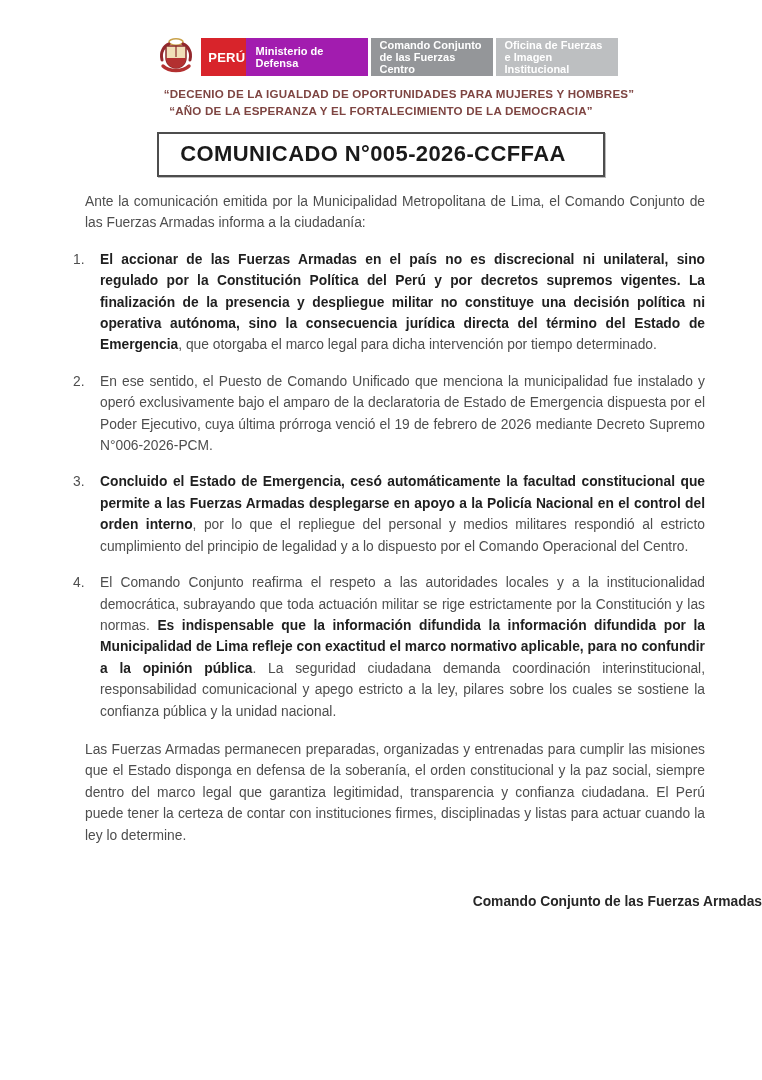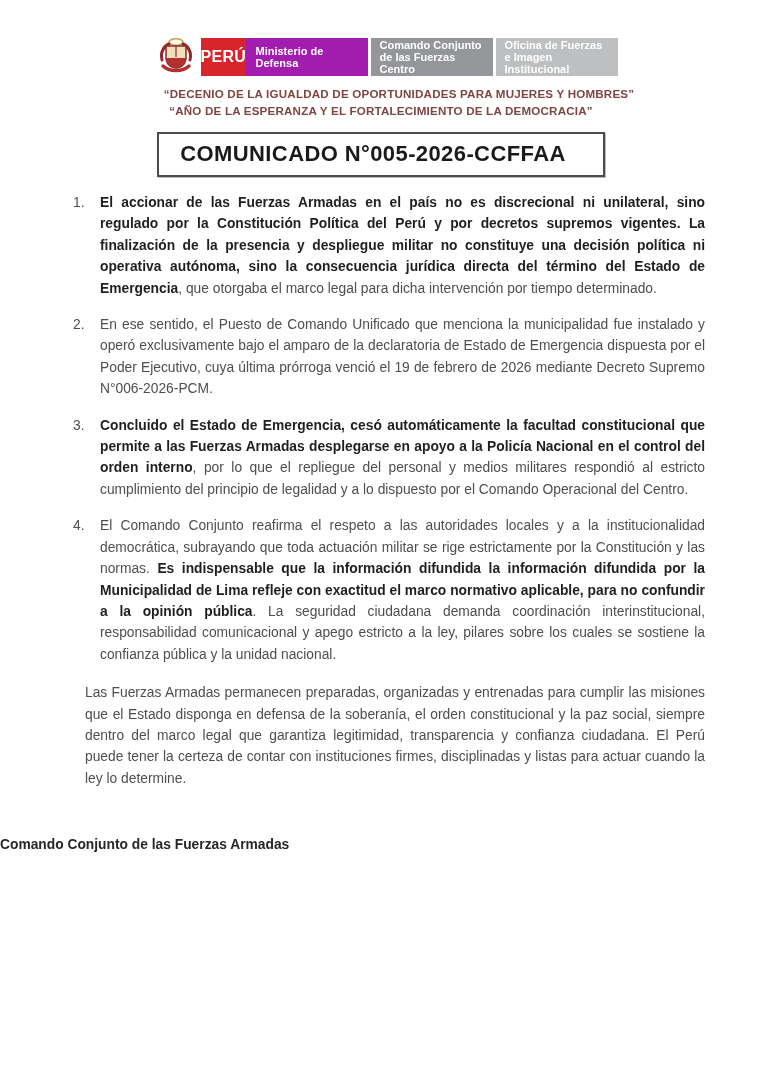--- a/index.html
+++ b/index.html
@@ -11,21 +11,21 @@
   }
   
   .banner-row {
     display:flex; justify-content:center; align-items:center;
     margin-top:36px; gap:6px; transform:translateX(6px);
   }
   .coat { width:38px; height:42px; flex:0 0 auto; }
   .banner-boxes { display:flex; align-items:stretch; height:38px; }
   .bx { display:flex; flex-direction:column; justify-content:center; color:#fff; }
   .bx-peru {
-    width:45px; align-items:flex-start; font-weight:bold; font-size:16px; letter-spacing:0.3px;
+    width:45px; align-items:flex-end; font-weight:bold; font-size:13px; letter-spacing:0.3px;
   }
   .bx-mindef {
     width:122px; align-items:flex-start; padding-left:10px;
     font-weight:bold; font-size:11px;
   }
   .bx-two {
     width:122px; padding-left:9px; font-size:11px; font-weight:bold; line-height:12px;
   }
   .gap3 { width:3px; }
   
@@ -43,21 +43,21 @@
   .para { text-align:justify; }
   .intro { margin-top:14px; }
   .list { margin-top:15px; }
   .item { display:flex; margin-bottom:15px; }
   .item .num { flex:0 0 27px; margin-left:-12px; text-align:left; color:#4e4e4e; }
   .item .txt { flex:1; text-align:justify; }
   .seg-bold { font-weight:bold; color:#1f1f1f; }
   .closing { margin-top:17px; }
   
   .signature {
-    margin-top:46px; text-align:left; font-weight:bold; color:#272727;
+    margin-top:46px; text-align:right; font-weight:bold; color:#272727;
     font-size:13.8px; line-height:20px;
   }
 </style>
 </head>
 <body>
 
 <div class="page">
 
   <div class="banner-row">
     <svg class="coat" viewBox="0 0 38 42" aria-hidden="true">
@@ -93,20 +93,21 @@
   <div class="mottos">
     <div class="motto" style="color: rgb(126, 69, 66); padding-left: 36px;">“DECENIO DE LA IGUALDAD DE OPORTUNIDADES PARA MUJERES Y HOMBRES”</div>
     <div class="motto" style="color: rgb(126, 69, 66);">“AÑO DE LA ESPERANZA Y EL FORTALECIMIENTO DE LA DEMOCRACIA”</div>
   </div>
 
   <div class="title-box">
     <span class="title-text">COMUNICADO N°005-2026-CCFFAA</span>
   </div>
 
   <div class="body-col">
+    <p class="para intro">Ante la comunicación emitida por la Municipalidad Metropolitana de Lima, el Comando Conjunto de las Fuerzas Armadas informa a la ciudadanía:</p>
 
     <div class="list">
       <div class="item">
         <span class="num">1.</span>
         <span class="txt"><span class="seg-bold">El accionar de las Fuerzas Armadas en el país no es discrecional ni unilateral, sino regulado por la Constitución Política del Perú y por decretos supremos vigentes. La finalización de la presencia y despliegue militar no constituye una decisión política ni operativa autónoma, sino la consecuencia jurídica directa del término del Estado de Emergencia</span><span>, que otorgaba el marco legal para dicha intervención por tiempo determinado.</span></span>
       </div>
       <div class="item">
         <span class="num">2.</span>
         <span class="txt"><span>En ese sentido, el Puesto de Comando Unificado que menciona la municipalidad fue instalado y operó exclusivamente bajo el amparo de la declaratoria de Estado de Emergencia dispuesta por el Poder Ejecutivo, cuya última prórroga venció el 19 de febrero de 2026 mediante Decreto Supremo N°006-2026-PCM.</span></span>
       </div>

